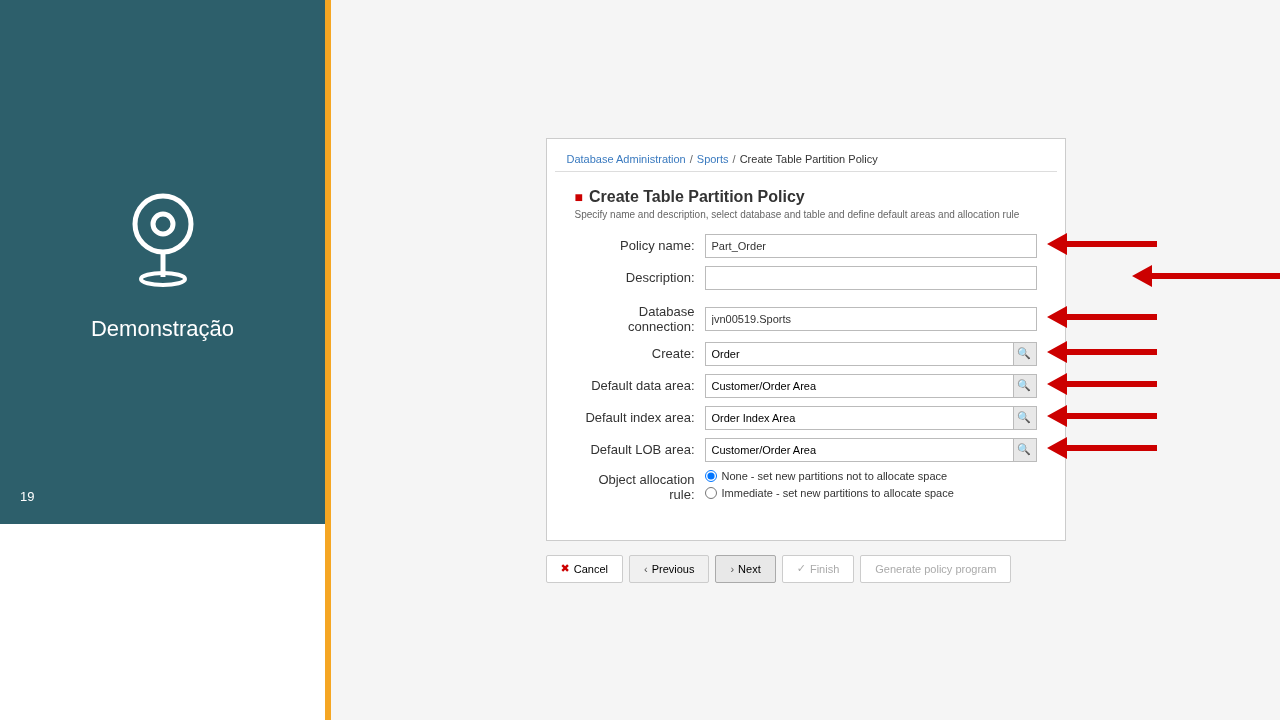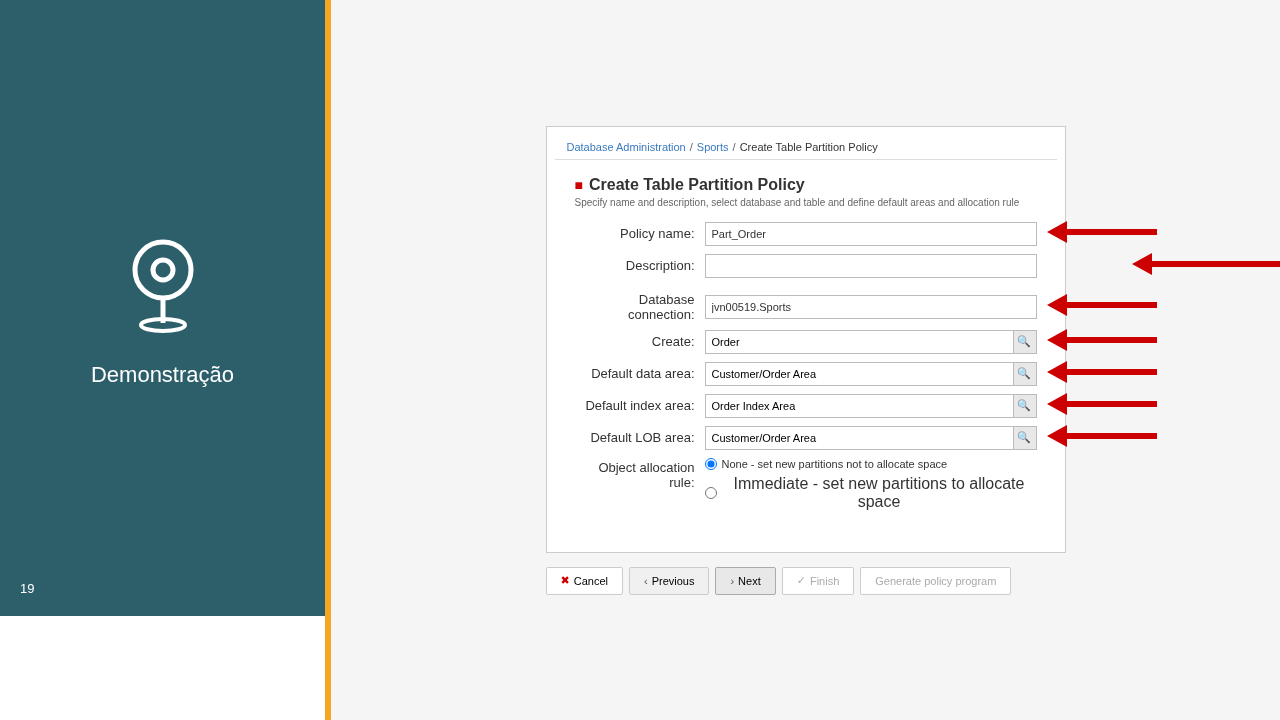--- a/index.html
+++ b/index.html
@@ -1,21 +1,21 @@
 <!DOCTYPE html>
 <html><head>
   <meta charset="utf-8">
   <style>
     * { margin: 0; padding: 0; box-sizing: border-box; }
     body { width: 1280px; height: 720px; font-family: Arial, sans-serif; display: flex; overflow: hidden; }
 
     
     .sidebar {
       width: 325px;
-      height: 616px;
+      height: 524px;
       background-color: #2d5f6b;
       display: flex;
       flex-direction: column;
       align-items: center;
       justify-content: center;
       position: relative;
       flex-shrink: 0;
     }
     .sidebar-bottom {
       position: absolute;
@@ -398,21 +398,21 @@
 
         <div class="form-row" style="align-items:flex-start; margin-top:4px;">
           <div class="form-label" style="padding-top:2px;">Object allocation rule:</div>
           <div>
             <div class="radio-row">
               <input type="radio" class="radio-input" name="allocation" checked="" style="">
               <span style="font-size:11px; color:#333; margin-left:5px;">None - set new partitions not to allocate space</span>
             </div>
             <div class="radio-row" style="margin-top:4px;">
               <input type="radio" class="radio-input" name="allocation" style="">
-              <span style="font-size:16px; color:#333; margin-left:5px;text-align:center;">Immediate - set new partitions to allocate space</span>
+              <span style="font-size:11px; color:#333; margin-left:5px;text-align:center;">Immediate - set new partitions to allocate space</span>
             </div>
           </div>
         </div>
 
       </div>
     </div>
 
     <div style="width:520px; display:flex; gap:6px; margin-top:14px;">
       <button class="btn btn-cancel">
         <span class="btn-icon" style="color:#cc0000;">✖</span>

